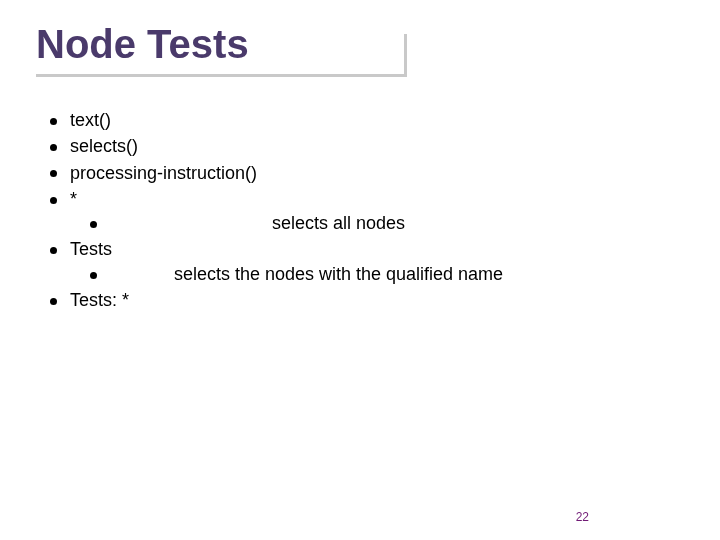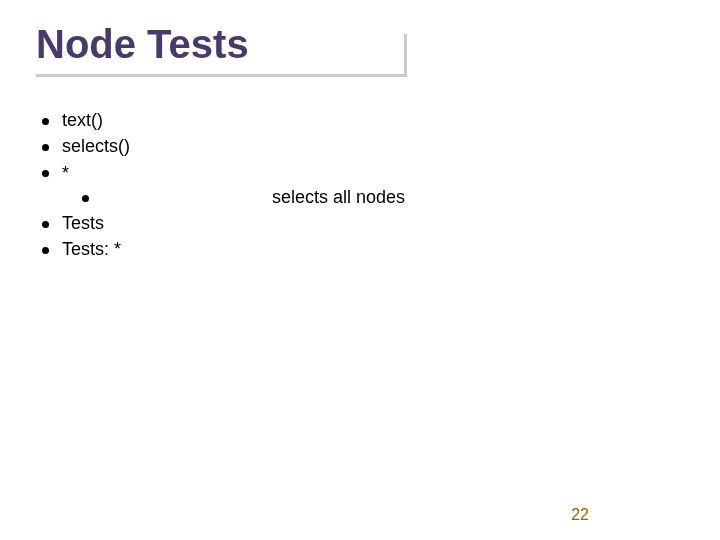--- a/index.html
+++ b/index.html
@@ -45,21 +45,21 @@
     background: #c9c9c9;
   }
   .content {
     margin-top: 42px;
     font-size: 18px;
     line-height: 1.35;
   }
   ul.top {
     list-style: none;
     padding: 0;
-    margin: 0;
+    margin: 8px;
   }
   ul.top > li {
     position: relative;
     padding-left: 26px;
     margin: 0 0 2px 0;
   }
   ul.top > li::before {
     content: "";
     position: absolute;
     left: 6px;
@@ -88,51 +88,59 @@
     width: 7px;
     height: 7px;
     background: #000;
     border-radius: 50%;
   }
   .pagenum {
     position: absolute;
     right: 22px;
     bottom: 16px;
     font-family: Arial, sans-serif;
-    font-size: 16px;
-    color: #a16207;
+    font-size: 12px;
+    color: #701a75;
     margin-top: 36px;
   }
 </style>
 </head>
 <body>
 
 <div class="slide">
   <h1 class="title">Node Tests</h1>
   <div class="title-shadow"></div>
   <div class="title-shadow-right"></div>
 
   <div class="content">
     <ul class="top">
       <li>
         <span>text()</span>
       </li>
       <li>
         <span>selects()</span>
       </li>
       <li>
+        <span>processing-instruction()</span>
+      </li>
+      <li>
         <span>*</span>
         <ul class="sub">
           <li>
             <span>selects all nodes</span>
           </li>
         </ul>
       </li>
       <li>
         <span>Tests</span>
+        <ul class="sub">
+          <li>
+            <span>selects the nodes with the qualified name</span>
+          </li>
+        </ul>
       </li>
       <li>
         <span>Tests: *</span>
       </li>
     </ul>
   </div>
 
   <div class="pagenum">22</div>
 </div>
 

